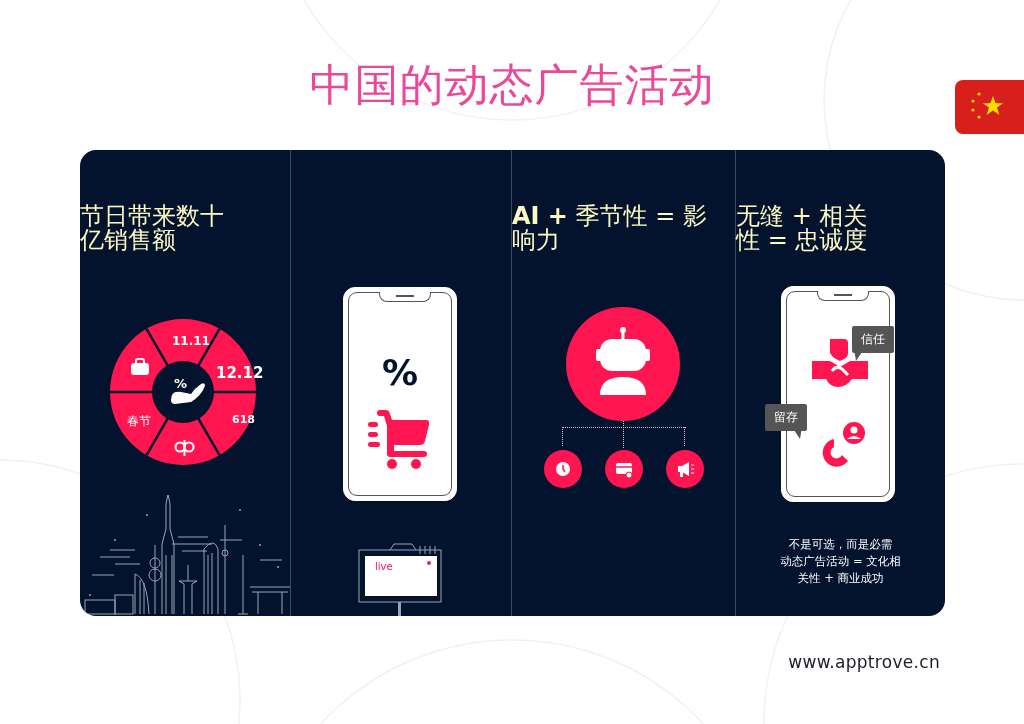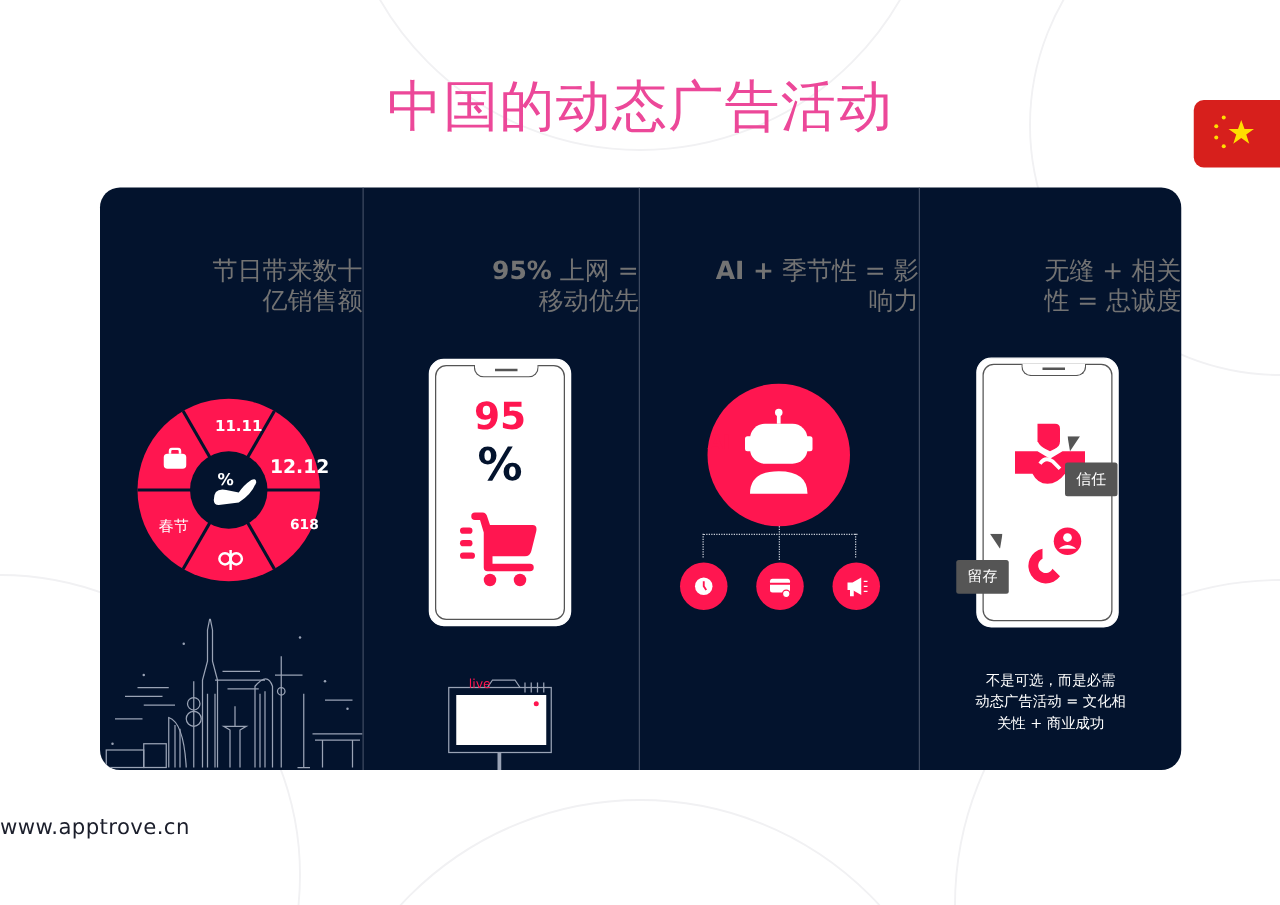--- a/index.html
+++ b/index.html
@@ -19,22 +19,22 @@
   }
 
   .panel {
     position: absolute; left: 80px; top: 150px; width: 865px; height: 466px;
     background: #03132d; border-radius: 16px; overflow: hidden;
   }
   .divider { position: absolute; top: 0; width: 1px; height: 466px; background: #3e4a60; }
 
   .col { position: absolute; top: 0; height: 466px; }
   .col-title {
-    position: absolute; left: 0; width: 100%; top: 54px; text-align: right;
-    color: #737373; font-size: 20px; line-height: 24px;
+    position: absolute; left: 0; width: 100%; top: 54px; text-align: left;
+    color: #fef9c3; font-size: 24px; line-height: 24px;
   }
   .col-title b { font-weight: 700; }
   .col-caption {
     position: absolute; left: 0; width: 100%; text-align: center;
     color: #ffffff; font-size: 11.5px; line-height: 16px;
   }
 
   .phone {
     position: absolute; width: 114px; height: 214px; background: #ffffff;
     border-radius: 12px; border: 1.5px solid #ffffff;
@@ -55,25 +55,25 @@
   .ai-circle {
     position: absolute; width: 114px; height: 114px; border-radius: 50%; background: #ff1650;
   }
   .small-circle {
     position: absolute; width: 38px; height: 38px; border-radius: 50%; background: #ff1650;
   }
   .dot-line { position: absolute; border-color: #c9ced8; border-style: dotted; border-width: 0; }
 
   .bubble {
     position: absolute; background: #555555; color: #fff; font-size: 12px;
-    padding: 5px 9px; border-radius: 2px; margin-top: 44px;
+    padding: 5px 9px; border-radius: 2px;
   }
 
   .footer-url {
-    position: absolute; left: 0; top: 652px; width: 940px; text-align: left;
+    position: absolute; left: 0; top: 652px; width: 940px; text-align: right;
     font-size: 17px; color: #1b1e2b; letter-spacing: 0.3px;
   }
 </style>
 </head>
 <body>
 
 <svg class="bg-arcs" width="1024" height="724">
   <g fill="none" stroke="#f1f1f3" stroke-width="1.5">
     <circle cx="1024" cy="724" r="260"></circle>
     <circle cx="1024" cy="100" r="200"></circle>
@@ -169,29 +169,24 @@
           <circle cx="35" cy="45" r="1"></circle>
         <circle cx="160" cy="15" r="1"></circle>
           <circle cx="180" cy="50" r="1"></circle>
         <circle cx="10" cy="100" r="1"></circle>
           <circle cx="198" cy="72" r="1"></circle>
       </g>
     </svg>
   </div>
 
   <div class="col" style="left:211px;width:220px">
-    <div class="col-title">
-      <div><b>95%</b><span> 上网 =</span></div>
-      <div>移动优先</div>
-    </div>
     <div class="phone" style="left:52px;top:137px">
       <div class="phone-inner">
           <div class="notch"></div>
         </div>
-      <div class="big95" style="top:28px;color:#ff1650;font-size:30px">95</div>
       <div class="big95" style="top:64px;color:#03132d;font-size:36px">%</div>
       <svg style="position:absolute;left:22px;top:120px" width="66" height="66" viewBox="0 0 66 66">
         <rect x="2" y="14" width="10" height="5" rx="2.5" fill="#ff1650"></rect>
         <rect x="2" y="24" width="10" height="5" rx="2.5" fill="#ff1650"></rect>
         <rect x="2" y="34" width="12" height="5" rx="2.5" fill="#ff1650"></rect>
         <path d="M14,2 h6 q3,0 4,4 l2,6 h34 q4,0 3,5 l-4,16 q-1,4 -5,4 h-26 v6 h30 q3,0 3,3 q0,3 -3,3 h-34 q-3,0 -3,-3 v-28 l-3,-10 h-4 q-3,0 -3,-3 q0,-3 3,-3z" fill="#ff1650"></path>
         <circle cx="26" cy="56" r="5" fill="#ff1650"></circle>
         <circle cx="50" cy="56" r="5" fill="#ff1650"></circle>
       </svg>
     </div>
@@ -201,21 +196,21 @@
       <rect x="7" y="16" width="72" height="40" fill="#ffffff"></rect>
       <g stroke="#9aa3b5">
           <line x1="62" y1="6" x2="62" y2="14"></line>
           <line x1="67" y1="6" x2="67" y2="14"></line>
           <line x1="72" y1="6" x2="72" y2="14"></line>
           <line x1="77" y1="6" x2="77" y2="14"></line>
         </g>
       <rect x="40" y="62" width="3" height="14" fill="#9aa3b5"></rect>
       <circle cx="71" cy="23" r="2" fill="#ff1650"></circle>
     </svg>
-    <div style="position:absolute;left:84px;top:392px;color:#ff1650;font-size:10px">live</div>
+    <div style="position:absolute;left:84px;top:411px;color:#ff1650;font-size:10px">live</div>
   </div>
 
   <div class="col" style="left:432px;width:223px">
     <div class="col-title">
       <div><b>AI +</b><span> 季节性 = 影</span></div>
       <div>响力</div>
     </div>
     <div class="ai-circle" style="left:54px;top:157px">
       <svg width="114" height="114" viewBox="0 0 114 114">
         <rect x="34" y="32" width="46" height="32" rx="12" fill="#fff"></rect>

